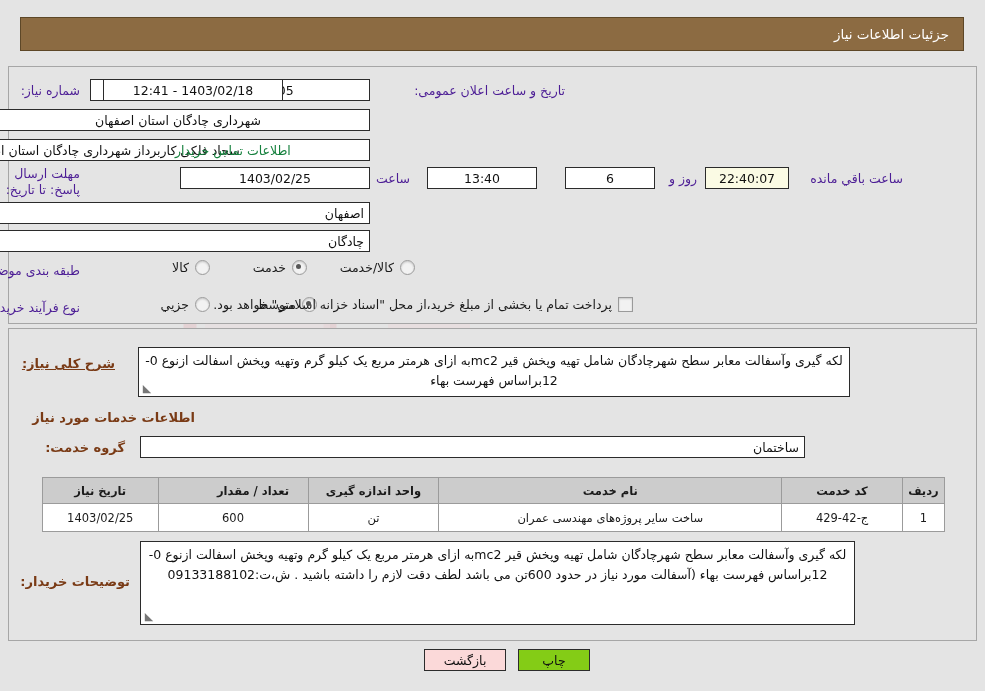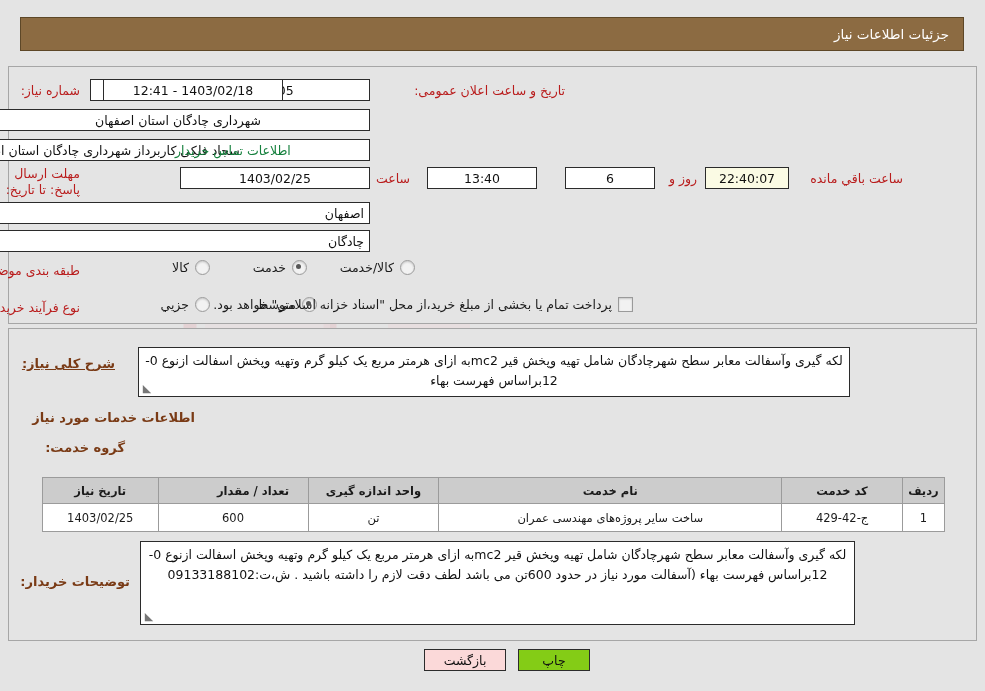--- a/index.html
+++ b/index.html
@@ -53,21 +53,21 @@
     box-sizing: border-box;
     z-index: 10;
   }
   #panel-top   { left: 8px;  top: 66px;  width: 969px; height: 258px; }
   #panel-mid   { left: 8px;  top: 328px; width: 969px; height: 313px; }
 
   
   .lbl {
     position: absolute;
     font-size: 12.5px;
-    color: #b91c1c;
+    color: #4c1d95;
     white-space: nowrap;
     text-align: right;
     z-index: 12;
   }
   .lbl-blue { color: #15803d; }
 
   .fld {
     position: absolute;
     background: #ffffff;
     border: 1px solid #2b2b2b;
@@ -278,20 +278,21 @@
 
   <div class="sec-head" style="right:870px; top:356px;text-decoration:underline;">شرح کلی نیاز:</div>
   <div class="area" style="right:135px; top:347px; width:712px; height:50px;">
     <span>لکه گیری وآسفالت معابر سطح شهرچادگان شامل تهیه وپخش قیر mc2به ازای هرمتر مربع یک کیلو گرم وتهیه وپخش اسفالت ازنوع 0-12براساس فهرست بهاء</span>
     <span class="grip">◣</span>
   </div>
 
   <div class="sec-head" style="right:790px; top:410px;">اطلاعات خدمات مورد نیاز</div>
 
   <div class="sec-head" style="right:860px; top:440px;">گروه خدمت:</div>
+  <div class="fld start" style="right:180px; top:436px; width:665px; height:22px;">ساختمان</div>
 
   <table id="svc-table">
     <thead>
       <tr>
         <th style="width:34px;">ردیف</th>
         <th style="width:130px;">کد خدمت</th>
         <th style="width:380px;">نام خدمت</th>
         <th style="width:130px;">واحد اندازه گیری</th>
         <th style="width:110px;padding-left:44px;">تعداد / مقدار</th>
         <th style="width:119px;">تاریخ نیاز</th>

